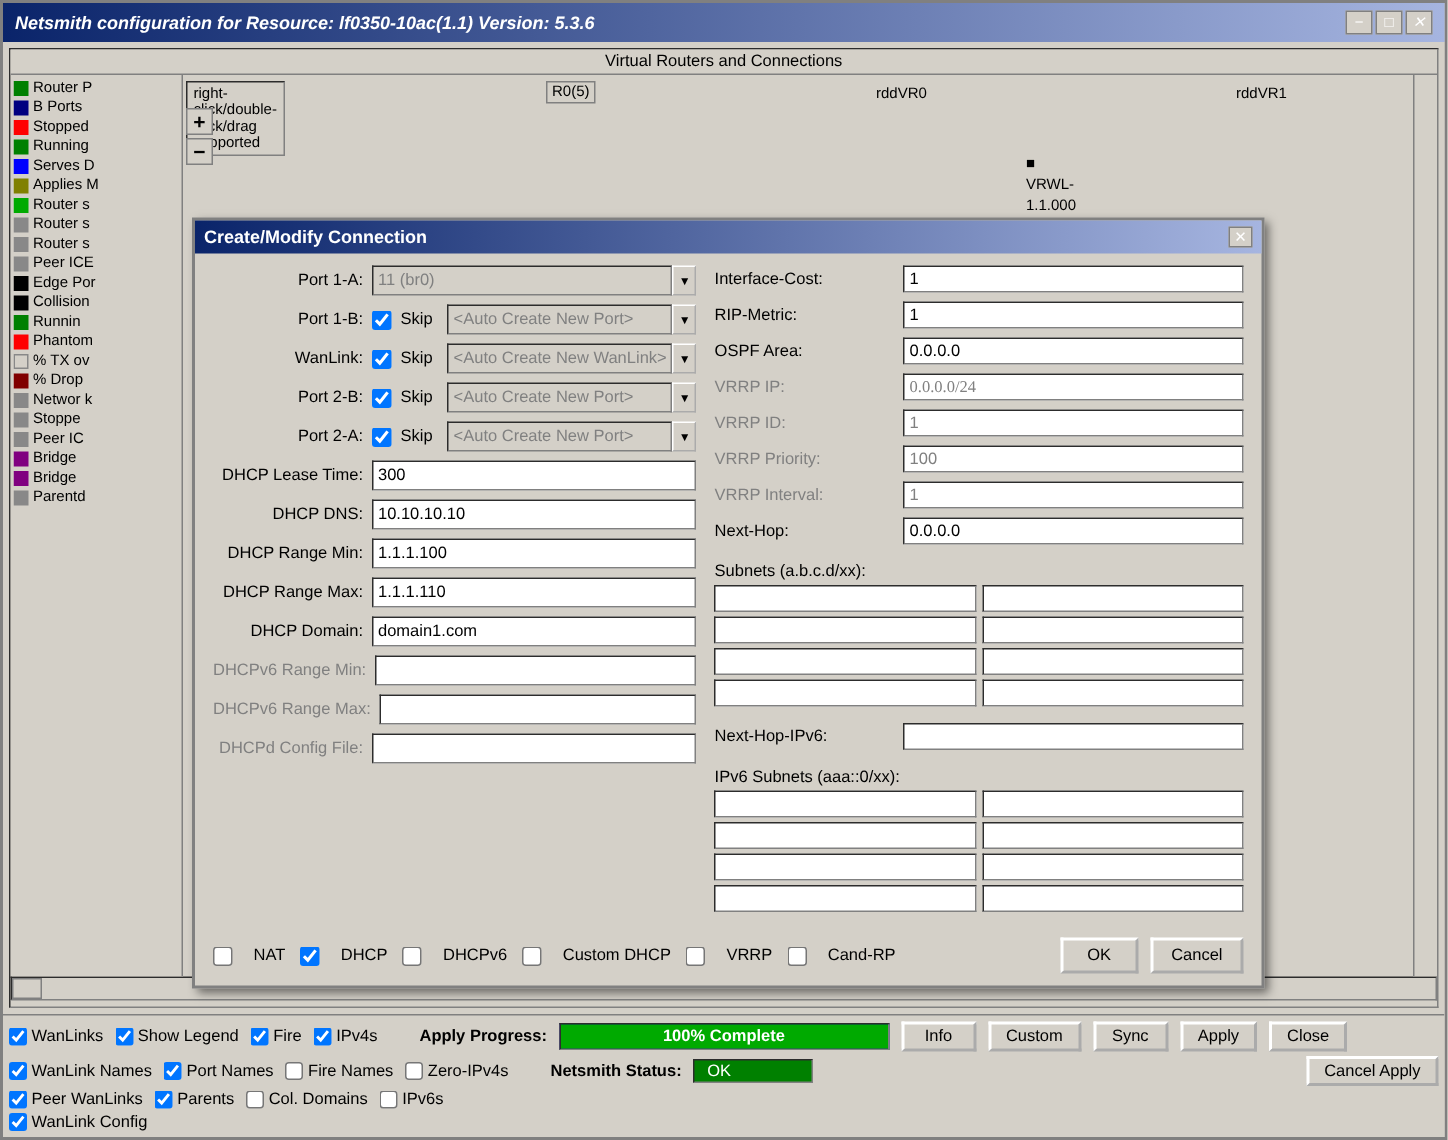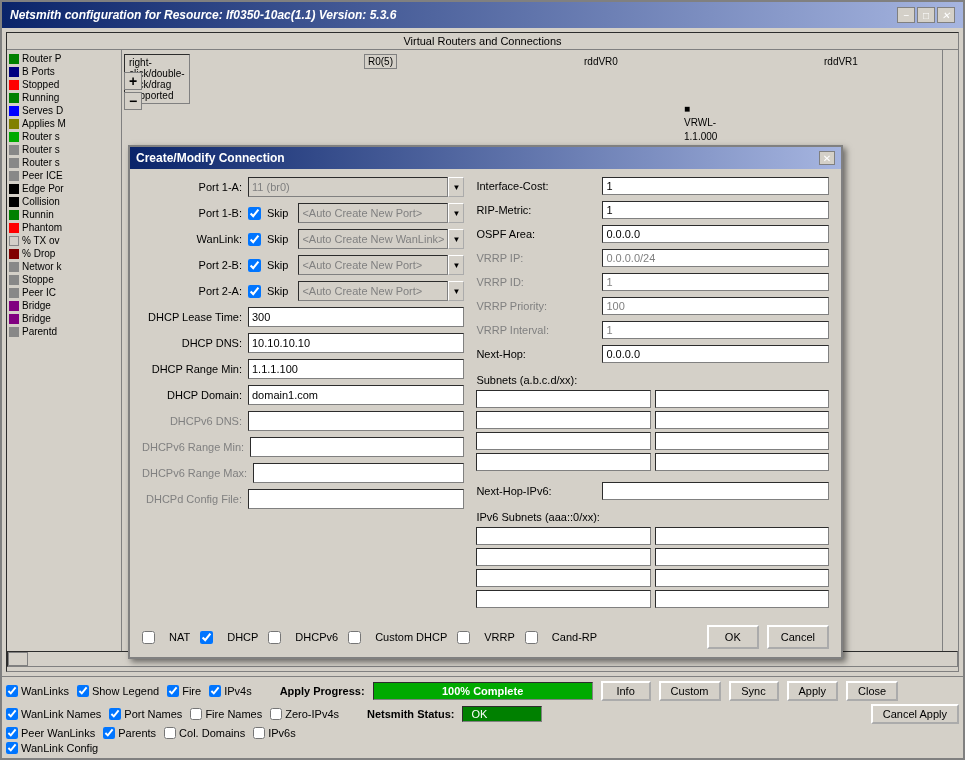--- a/index.html
+++ b/index.html
@@ -743,30 +743,30 @@
         <div class="form-row">
           <span class="form-label">DHCP DNS:</span>
           <input type="text" class="form-input" value="10.10.10.10" style="flex: 1 1 0%;">
         </div>
 
         <div class="form-row">
           <span class="form-label">DHCP Range Min:</span>
           <input type="text" class="form-input" value="1.1.1.100" style="flex: 1 1 0%;">
         </div>
 
+        <div class="form-row">
+          <span class="form-label">DHCP Range Max:</span>
+          <input type="text" class="form-input" value="1.1.1.110" style="flex: 1 1 0%;">
+        </div>
 
         <div class="form-row">
           <span class="form-label">DHCP Domain:</span>
           <input type="text" class="form-input" value="domain1.com" style="flex: 1 1 0%;">
         </div>
 
-        <div class="form-row">
-          <span class="form-label form-label-gray">DHCPv6 DNS:</span>
-          <input type="text" class="form-input" value="" style="flex: 1 1 0%;">
-        </div>
 
         <div class="form-row">
           <span class="form-label form-label-gray">DHCPv6 Range Min:</span>
           <input type="text" class="form-input" value="" style="flex: 1 1 0%;">
         </div>
 
         <div class="form-row">
           <span class="form-label form-label-gray">DHCPv6 Range Max:</span>
           <input type="text" class="form-input" value="" style="flex: 1 1 0%;">
         </div>
@@ -790,21 +790,21 @@
           <input type="text" class="right-input" value="1" style="">
         </div>
 
         <div class="right-field-row">
           <span class="right-label">OSPF Area:</span>
           <input type="text" class="right-input" value="0.0.0.0" style="">
         </div>
 
         <div class="right-field-row">
           <span class="right-label right-label-gray">VRRP IP:</span>
-          <input type="text" class="right-input right-input-gray" value="0.0.0.0/24" style="color: rgb(128, 128, 128);">
+          <input type="text" class="right-input right-input-gray" value="0.0.0.0/24" style="color: rgb(128, 128, 128); font-family: Liberation Serif, serif;">
         </div>
 
         <div class="right-field-row">
           <span class="right-label right-label-gray">VRRP ID:</span>
           <input type="text" class="right-input right-input-gray" value="1" style="color: rgb(128, 128, 128);">
         </div>
 
         <div class="right-field-row">
           <span class="right-label right-label-gray">VRRP Priority:</span>
           <input type="text" class="right-input right-input-gray" value="100" style="color: rgb(128, 128, 128);">

